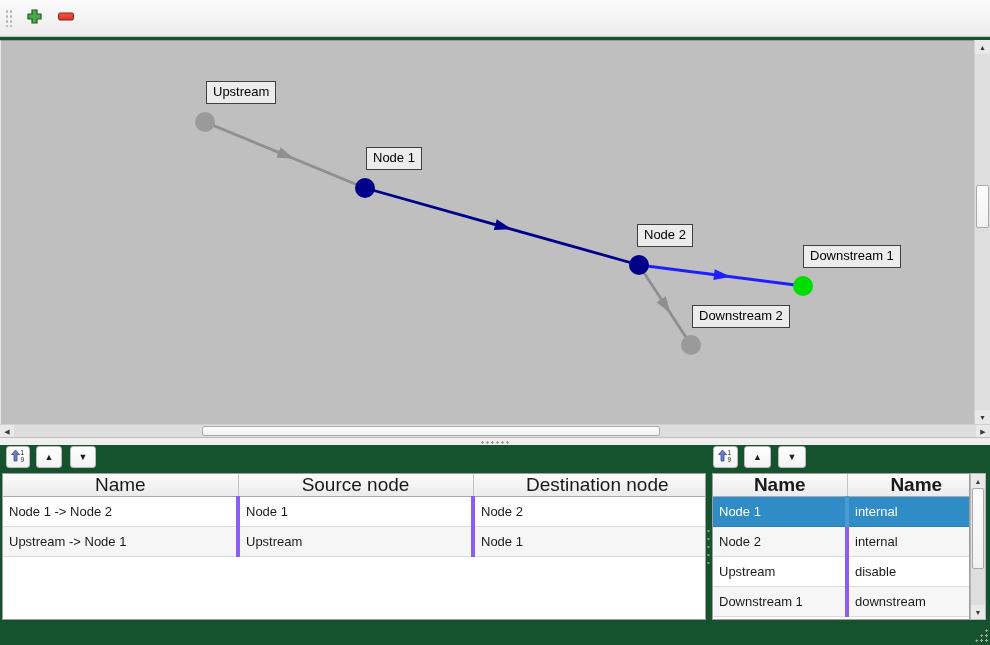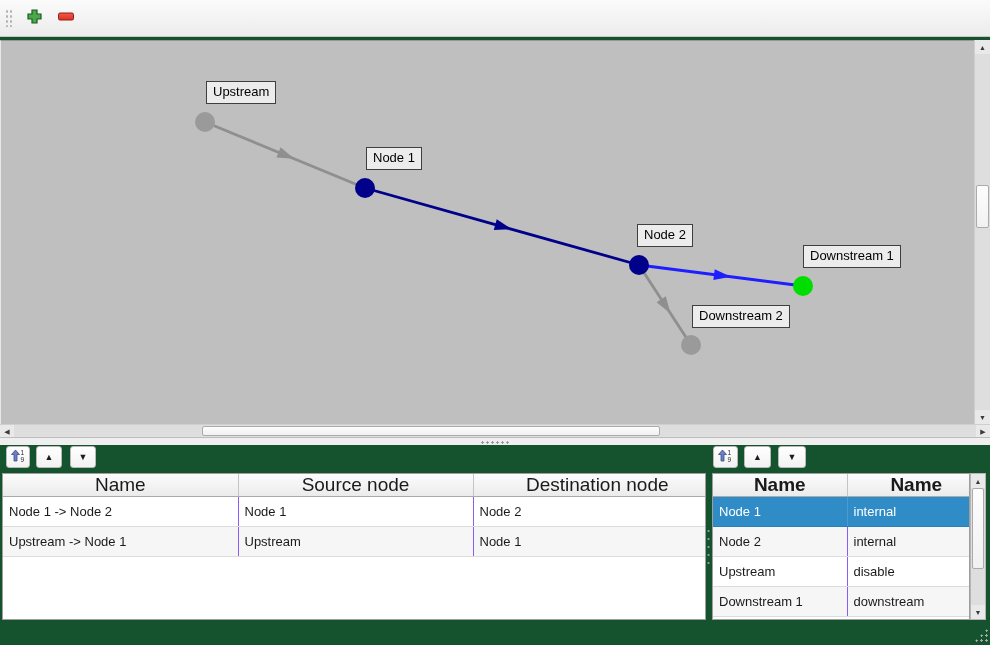--- a/index.html
+++ b/index.html
@@ -52,21 +52,21 @@
     border:1px solid #b9b9b9; border-radius:3px; display:flex; align-items:center; justify-content:center; }
   .tri { font-size:9px; color:#1c1c1c; line-height:1; }
 
   
   .panel-table { position:absolute; top:473px; background:#fff; border:1px solid #9e9e9e; }
   table { border-collapse:collapse; table-layout:fixed; width:100%; }
   th { height:21px; font-weight:normal; font-size:19px; text-align:center;
     background:linear-gradient(#fcfcfc,#ebebeb); border-right:1px solid #c4c4c4;
     border-bottom:1px solid #aaaaaa; padding:0 4px; }
   th:last-child { border-right:none;padding-left:20px; }
-  td { height:30px; font-size:13px; padding:0 6px; border-right:1px solid #8b5cf6;
+  td { height:30px; font-size:13px; padding:0 6px; border-right:4px solid #8b5cf6;
     border-bottom:1px solid #dcdcdc; overflow:hidden; white-space:nowrap; }
   td:last-child { border-right:none; }
   tr.alt td { background:#f6f6f6; }
   #edge-table-wrap { left:2px; width:704px; height:147px; }
   #node-table-wrap { left:712px; width:258px; height:147px; }
   #node-table-wrap th { font-weight:bold; }
   tr.selected td { background:#308cc6 !important; color:#ffffff; border-right-color:#4a9cd0; border-bottom-color:#2b7fb4; }
   #node-scroll { position:absolute; left:970px; top:473px; width:16px; height:147px;
     display:flex; flex-direction:column; background:#e4e4e4; border:1px solid #b5b5b5; }
   #node-scroll .sb-btn { height:14px; }

